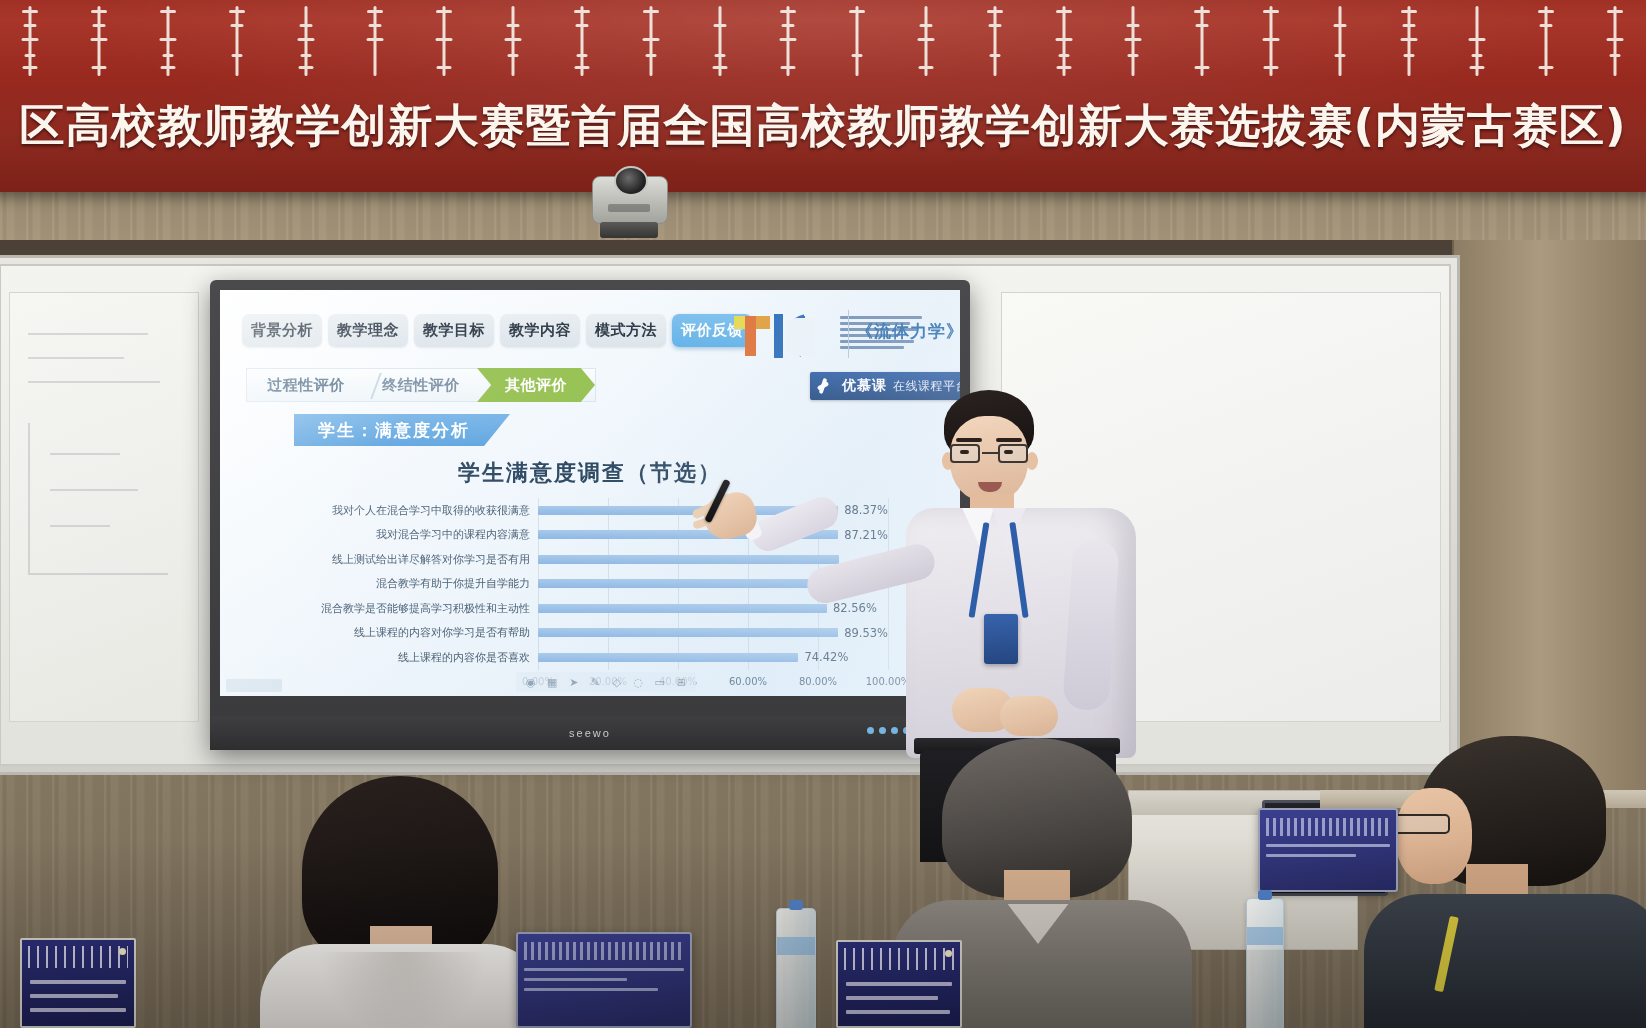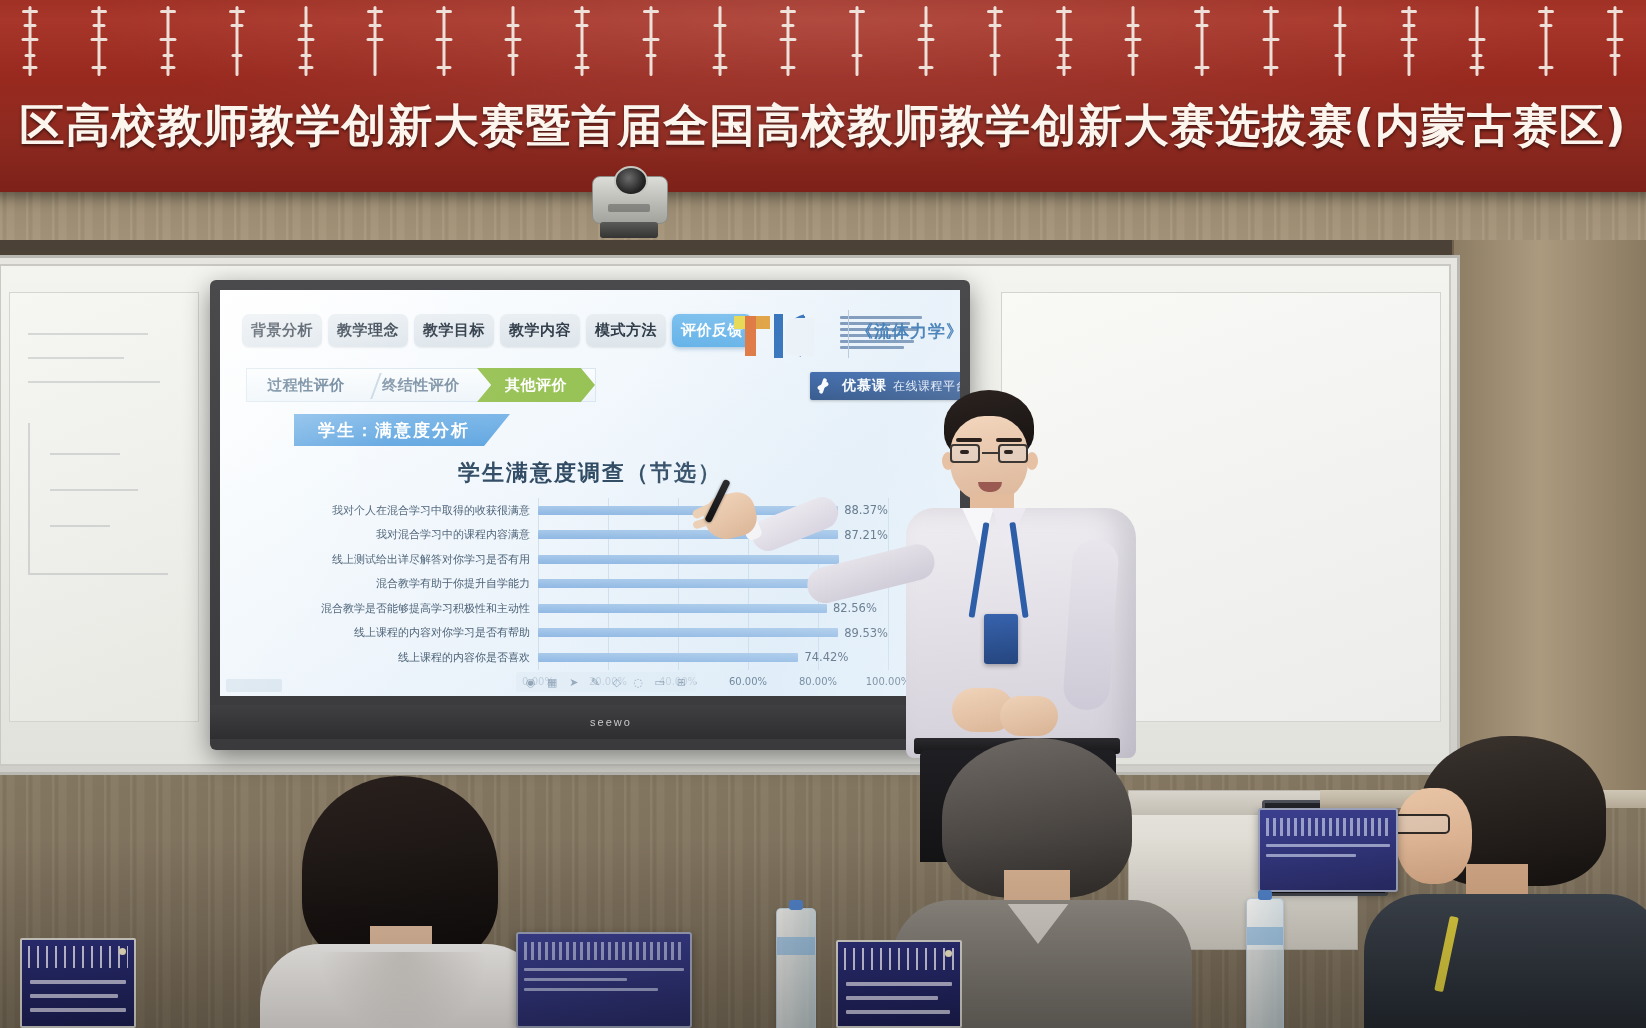--- a/index.html
+++ b/index.html
@@ -64,22 +64,22 @@
       opacity:.95;}
   .board-sketch{position:absolute;background:rgba(130,135,145,.28);}
   .board-right-panel{position:absolute;left:1000px;top:26px;width:440px;height:430px;
       background:linear-gradient(160deg,#f9f9f6,#ececeb);border:1px solid #d4d3cd;box-sizing:border-box;}
 
   
   .tv{position:absolute;left:210px;top:280px;width:760px;height:470px;
       background:linear-gradient(180deg,#4a4a4c,#3a3a3c);border-radius:6px;
       box-shadow:0 8px 26px rgba(0,0,0,.45);padding:10px 10px 34px 10px;box-sizing:border-box;}
   .tv-screen{position:relative;width:100%;height:406px;background:#eef4f9;overflow:hidden;}
-  .tv-chin{position:absolute;left:0;bottom:11px;width:100%;height:34px;
-      background:linear-gradient(180deg,#3f3f41,#2e2e30);display:flex;align-items:center;padding-left:42px;}
+  .tv-chin{position:absolute;left:0;bottom:0;width:100%;height:34px;
+      background:linear-gradient(180deg,#3f3f41,#2e2e30);display:flex;align-items:center;}
   .tv-brand{position:absolute;left:50%;transform:translateX(-50%);color:#c9c9cb;font-size:11px;letter-spacing:2px;}
   .tv-leds{position:absolute;right:60px;top:11px;display:flex;gap:5px;}
   .tv-leds i{width:7px;height:7px;border-radius:50%;background:#76b4e0;display:block;}
   .tv-power{position:absolute;right:20px;top:12px;width:9px;height:9px;border-radius:50%;background:#7fd08a;}
 
   
   .slide{position:absolute;left:0;top:0;width:100%;height:100%;
       background:linear-gradient(150deg,#ffffff 0%,#f4f9fd 32%,#e9f2fa 70%,#dfeefa 100%);
       font-family:"DejaVu Sans","Liberation Sans",sans-serif;}
   .slide-glare{position:absolute;left:0;top:0;width:100%;height:100%;pointer-events:none;

